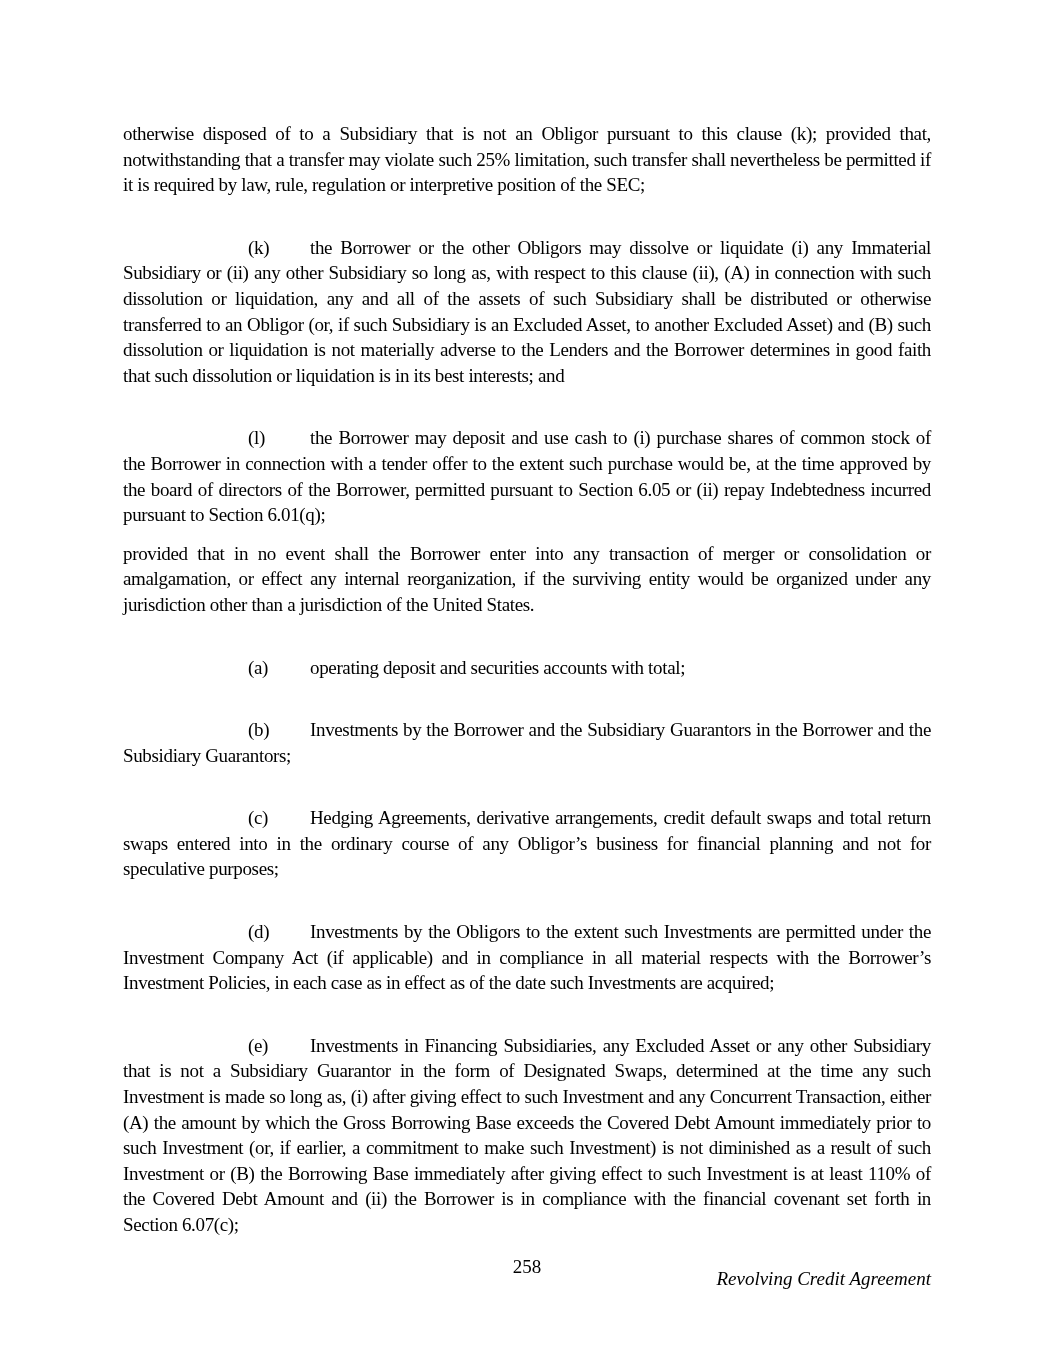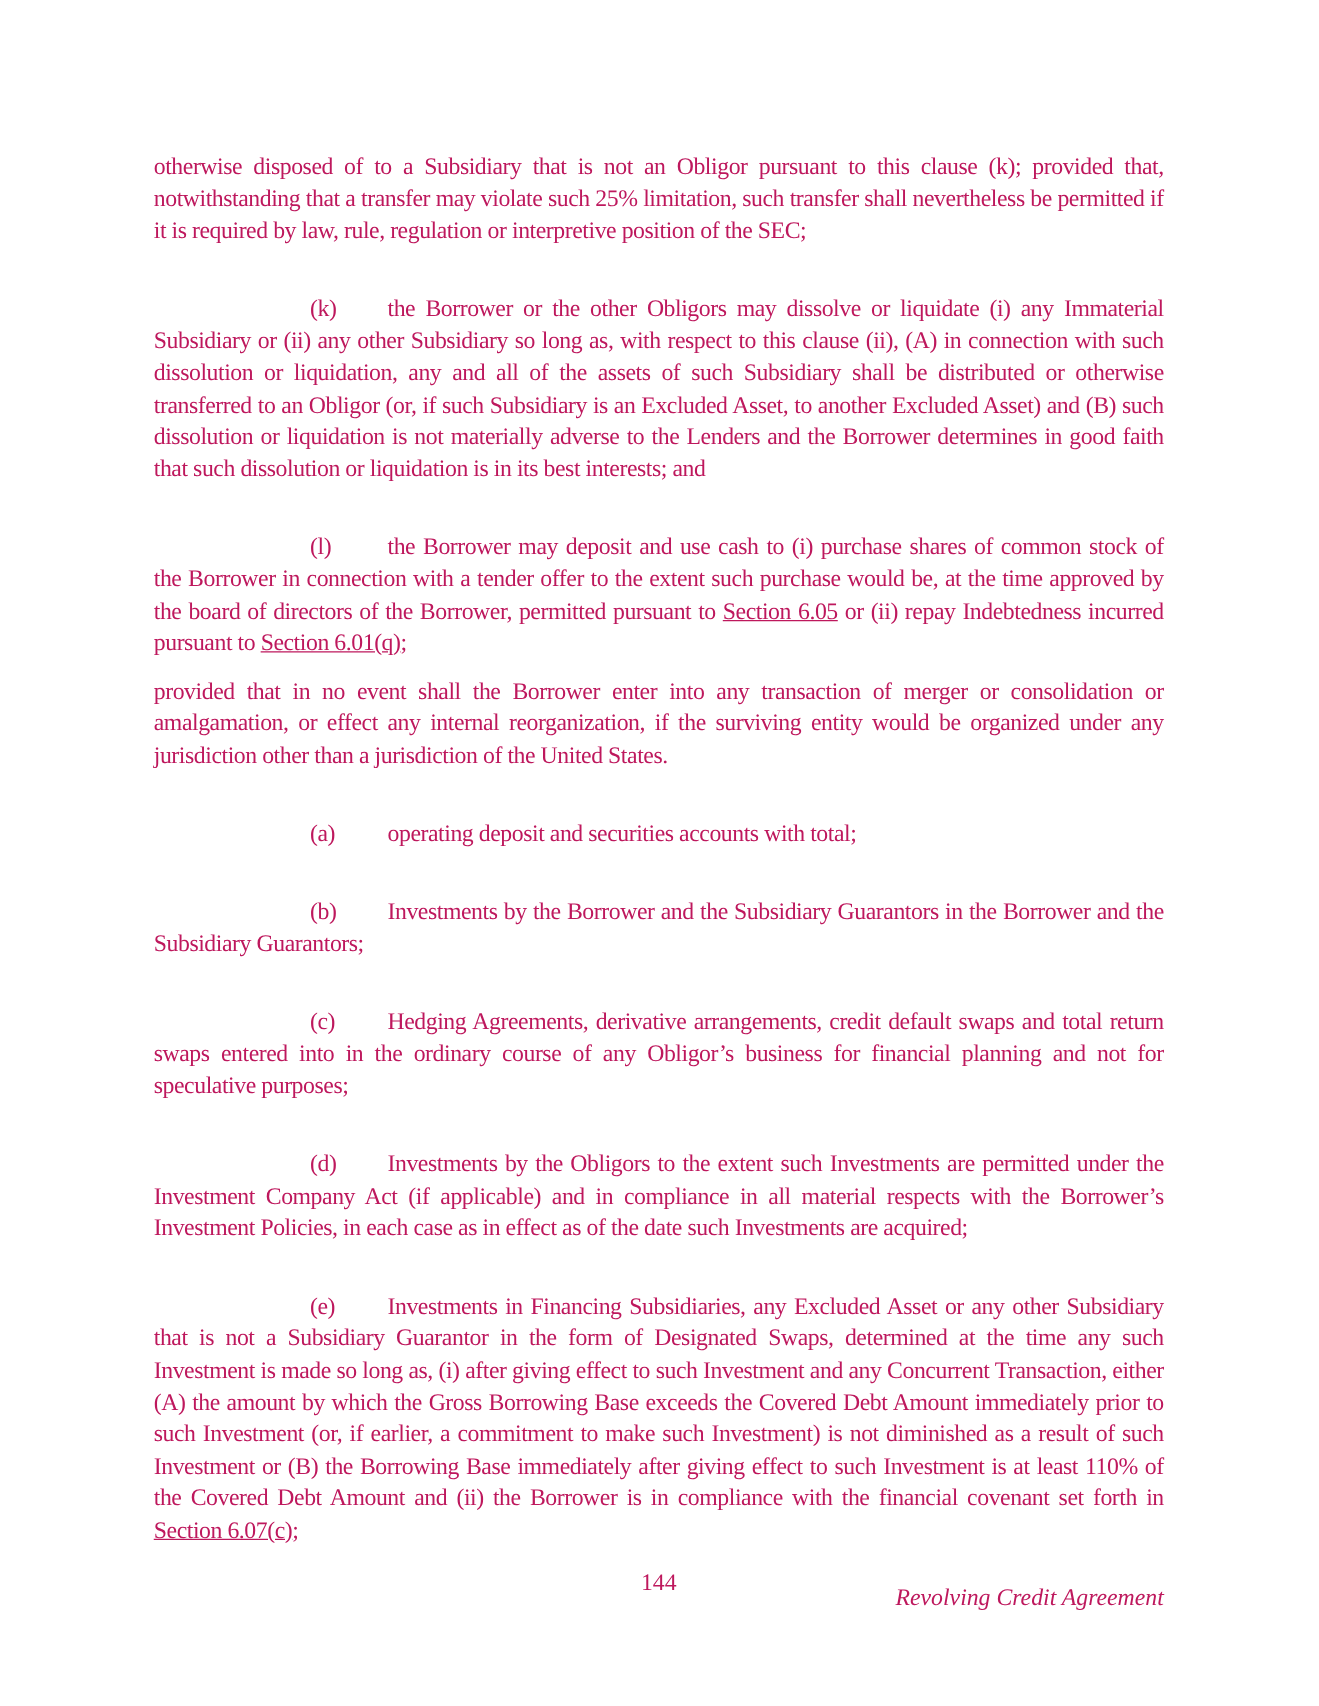--- a/index.html
+++ b/index.html
@@ -6,21 +6,21 @@
     margin: 0;
     padding: 0;
     background: #e8e8e8;
   }
   .page {
     position: relative;
     width: 1055px;
     height: 1365px;
     margin: 0 auto;
     background: #ffffff;
-    color: #be185d;
+    color: #000000;
     font-family: "Liberation Serif", "DejaVu Serif", serif;
     overflow: hidden;
   }
   .content {
     position: absolute;
     left: 123px;
     top: 121px;
     width: 808px;
   }
   p.para {
@@ -31,21 +31,21 @@
     letter-spacing: -0.35px;
     text-align: justify;
   }
   p.para:last-child { margin-bottom: 0; }
   p.indented { text-indent: 125px; margin-top: 37px; }
   .clause-label {
     display: inline-block;
     width: 62px;
     text-indent: 0;
   }
-  .u { text-decoration: underline; }
+  .u { }
   .footer {
     position: absolute;
     left: 123px;
     top: 1254px;
     width: 808px;
     height: 30px;
     font-size: 19px;
     line-height: 25.6px;
   }
   .page-number {
@@ -82,16 +82,16 @@
 
     <p class="para indented"><span class="clause-label">(c)</span><span>Hedging Agreements, derivative arrangements, credit default swaps and total return swaps entered into in the ordinary course of any Obligor’s business for financial planning and not for speculative purposes;</span></p>
 
     <p class="para indented"><span class="clause-label">(d)</span><span>Investments by the Obligors to the extent such Investments are permitted under the Investment Company Act (if applicable) and in compliance in all material respects with the Borrower’s Investment Policies, in each case as in effect as of the date such Investments are acquired;</span></p>
 
     <p class="para indented"><span class="clause-label">(e)</span><span>Investments in Financing Subsidiaries, any Excluded Asset or any other Subsidiary that is not a Subsidiary Guarantor in the form of Designated Swaps, determined at the time any such Investment is made so long as, (i) after giving effect to such Investment and any Concurrent Transaction, either (A) the amount by which the Gross Borrowing Base exceeds the Covered Debt Amount immediately prior to such Investment (or, if earlier, a commitment to make such Investment) is not diminished as a result of such Investment or (B) the Borrowing Base immediately after giving effect to such Investment is at least 110% of the Covered Debt Amount and (ii) the Borrower is in compliance with the financial covenant set forth in </span><span class="u">Section 6.07(c)</span><span>;</span></p>
 
   </div>
 
   <div class="footer">
-    <span class="page-number">144</span>
+    <span class="page-number">258</span>
     <span class="doc-title">Revolving Credit Agreement</span>
   </div>
 </div>
 
 </body></html>

